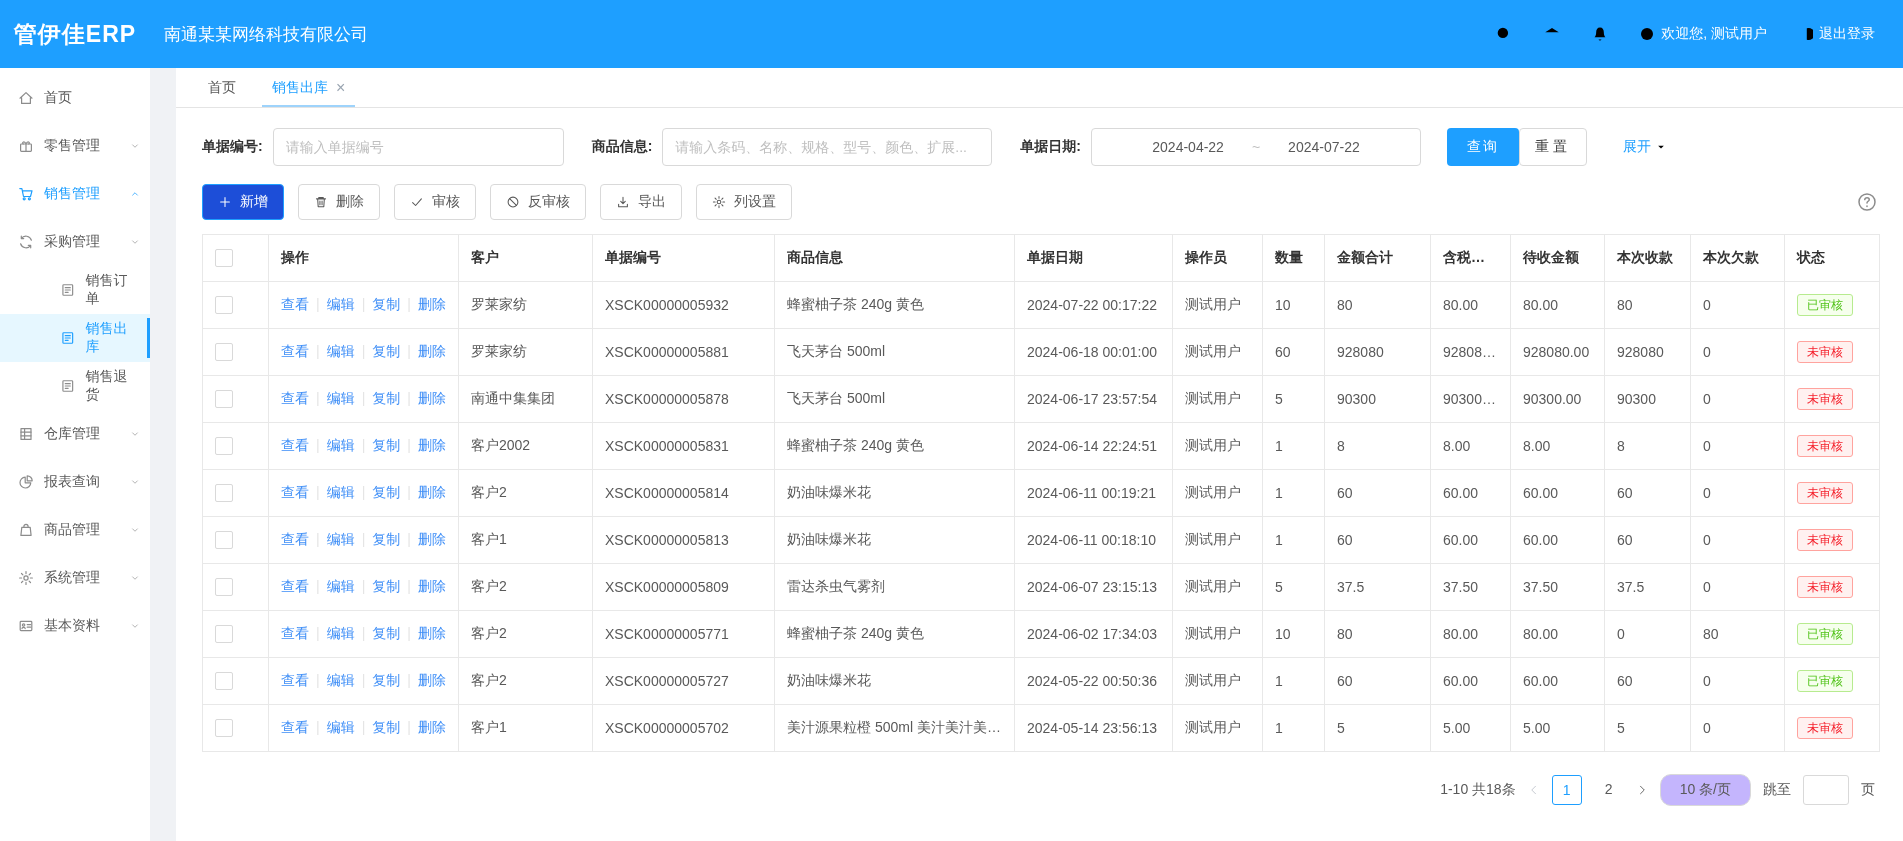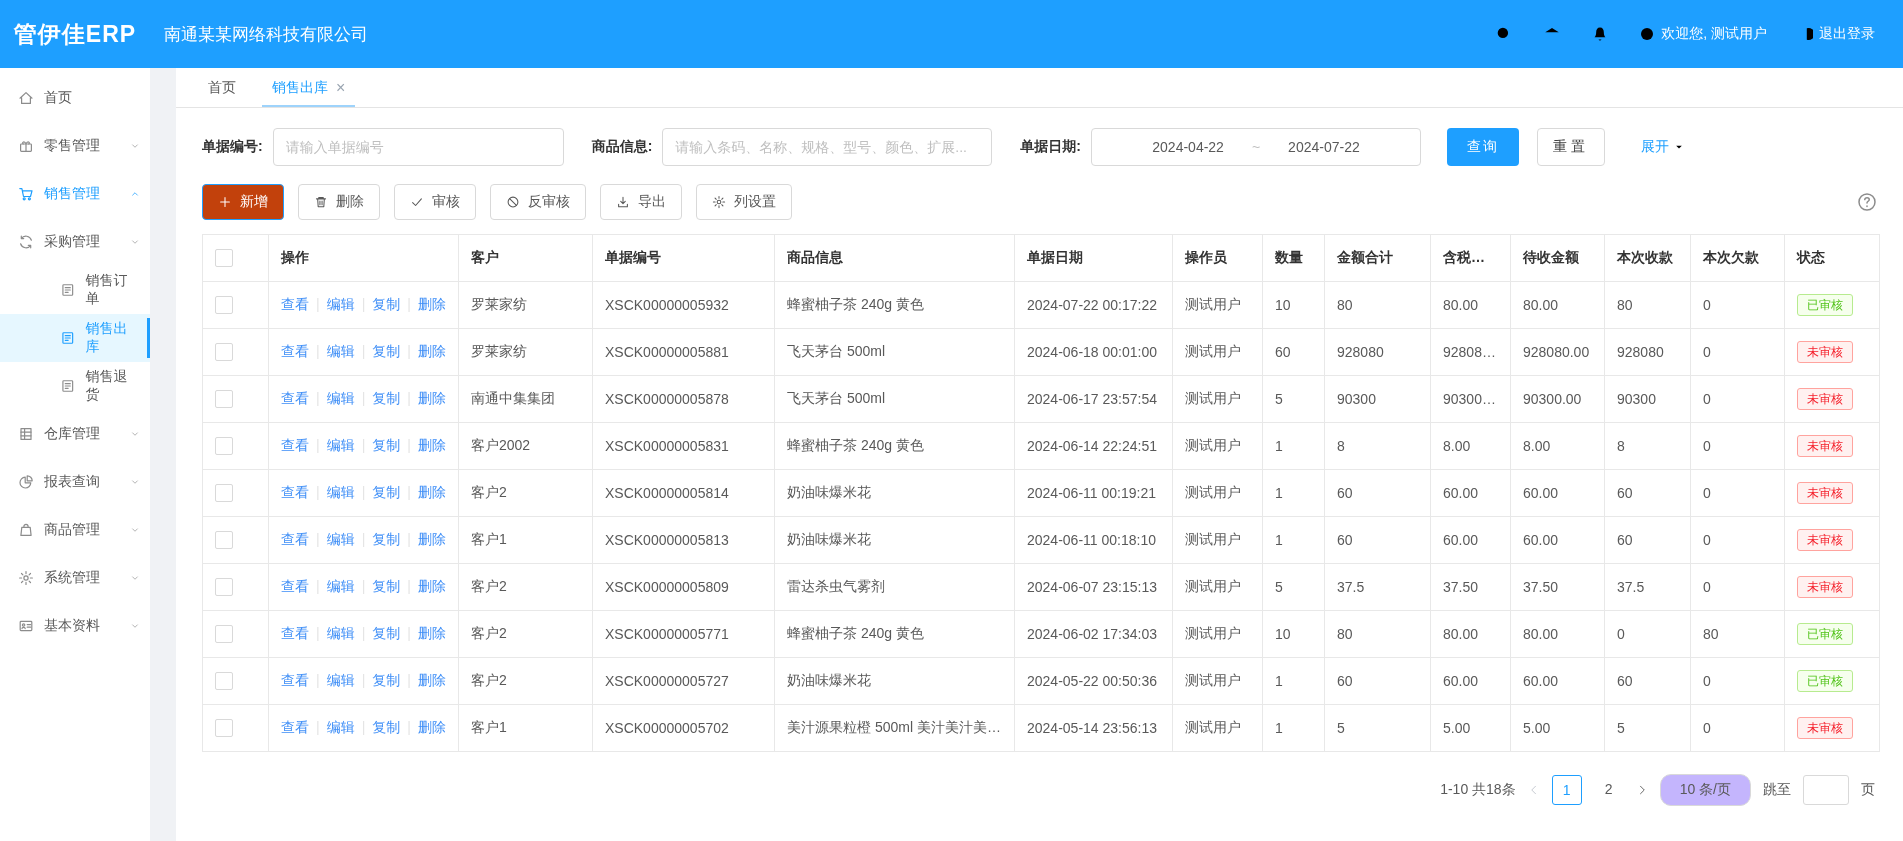--- a/index.html
+++ b/index.html
@@ -40,27 +40,27 @@
   .f-label{font-weight:bold;color:#333;margin-right:10px;white-space:nowrap}
   .ml{margin-left:28px}
   .f-input{height:38px;border:1px solid #d9d9d9;border-radius:4px;padding:0 12px;font-size:14px;color:#333;outline:none;background:#fff;font-family:inherit;box-sizing:border-box}
   .f-input::placeholder{color:#bfbfbf}
   .w1{width:291px}
   .w2{width:330px}
   .date-box{width:330px;height:38px;border:1px solid #d9d9d9;border-radius:4px;display:flex;align-items:center;justify-content:center;gap:28px;color:#595959;cursor:pointer;box-sizing:border-box}
   .date-sep{color:#bfbfbf}
   .btn{height:38px;border-radius:4px;font-size:14px;cursor:pointer;font-family:inherit}
   .btn.primary{background:#1E9FFF;color:#fff;border:none;padding:0 20px;margin-left:26px;letter-spacing:2px}
-  .btn.plain{background:#fff;color:#404040;border:1px solid #d9d9d9;padding:0 15px;margin-left:18px;letter-spacing:4px}
+  .btn.plain{background:#fff;color:#404040;border:1px solid #d9d9d9;padding:0 15px;letter-spacing:4px}
   .expand{color:#1E9FFF;margin-left:36px;display:inline-flex;align-items:center;gap:4px;cursor:pointer}
   
   .toolbar{display:flex;align-items:center;gap:14px;padding:2px 26px 0}
   .tbtn{height:36px;border:1px solid #d9d9d9;border-radius:4px;background:#fff;color:#595959;padding:0 15px;display:inline-flex;align-items:center;gap:8px;font-size:14px;cursor:pointer;font-family:inherit}
   .tbtn .ico{width:14px;height:14px}
-  .tbtn.primary{background:#c2410c;border-color:#1E9FFF;color:#fff}
+  .tbtn.primary{background:#1d4ed8;border-color:#1E9FFF;color:#fff}
   .tb-help{margin-left:auto;width:20px;height:20px;color:#8c8c8c;cursor:pointer}
   
   .table-wrap{padding:14px 26px 0}
   table.grid{border-collapse:collapse;table-layout:fixed;width:1675px}
   .grid th,.grid td{border:1px solid #e8e8e8;height:47px;padding:0 12px;text-align:left;overflow:hidden;white-space:nowrap;text-overflow:ellipsis;box-sizing:border-box}
   .grid th{color:#333;font-weight:600;font-size:14px}
   .grid td{color:#595959;font-size:14px}
   .center{text-align:center}
   .checkbox{display:inline-block;width:16px;height:16px;border:1px solid #d9d9d9;border-radius:2px;background:#fff;vertical-align:middle;cursor:pointer}
   .link{color:#3E8EF7;cursor:pointer}

